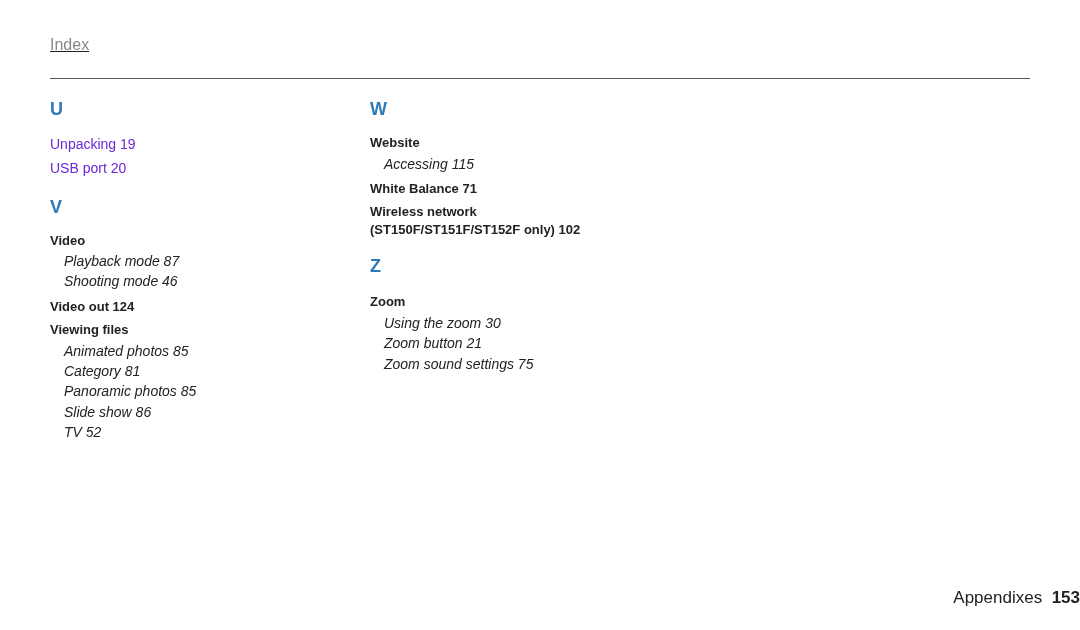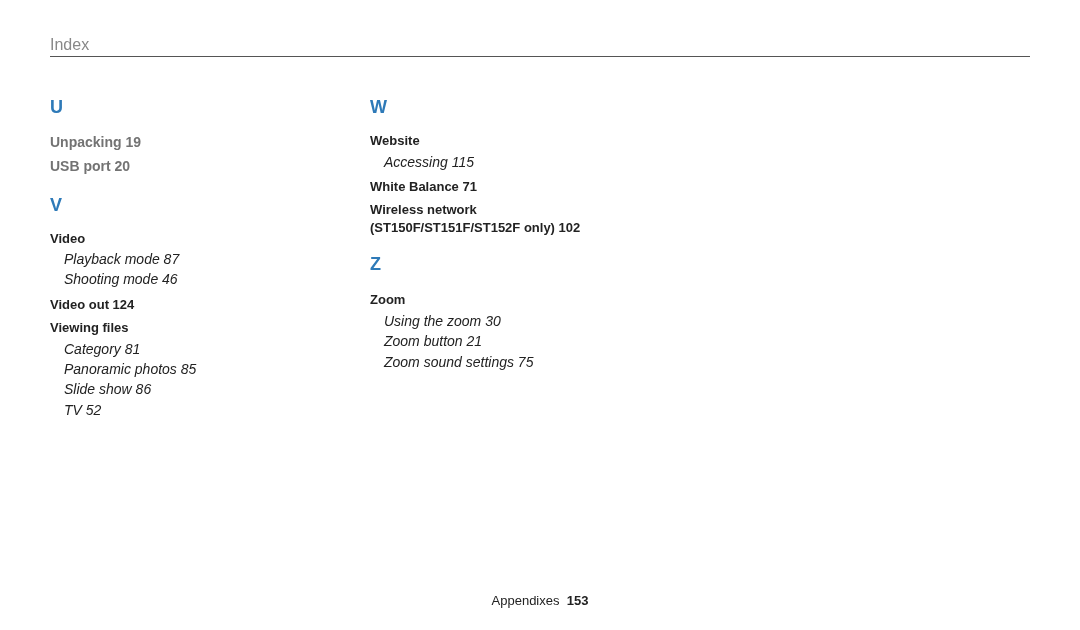--- a/index.html
+++ b/index.html
@@ -11,22 +11,23 @@
       width: 1080px;
       height: 630px;
       background: #ffffff;
       font-family: "Myriad Pro", "Segoe UI", Arial, sans-serif;
       color: #222222;
       position: relative;
       padding: 36px 50px 0 50px;
     }
     .header {
       border-bottom: 1px solid #555555;
-      padding-bottom: 2px;
-      margin-bottom: 40px;
+      padding-bottom: 24px;
+      margin-bottom: 20px;
+      text-decoration: underline;
     }
     .header-title {
       font-size: 16px;
       color: #888888;
       font-weight: 400;
     }
     .columns {
       display: flex;
       gap: 90px;
     }
@@ -38,22 +39,22 @@
       font-weight: 700;
       color: #2e7ab8;
       margin-bottom: 14px;
       margin-top: 0;
     }
     .letter.spaced {
       margin-top: 18px;
     }
     .entry-bold {
       font-size: 14px;
-      font-weight: 700;
-      color: #737373;
+      font-weight: 400;
+      color: #6d28d9;
       line-height: 1.45;
       margin-bottom: 4px;
     }
     .entry-bold-group {
       font-size: 13px;
       font-weight: 700;
       color: #222222;
       line-height: 1.35;
       margin-top: 6px;
       margin-bottom: 2px;
@@ -67,22 +68,22 @@
       font-size: 14px;
       font-weight: 400;
       color: #222222;
       line-height: 1.45;
     }
     .footer {
       position: absolute;
       bottom: 22px;
       left: 0;
       width: 100%;
-      text-align: center;
-      font-size: 13px;
+      text-align: right;
+      font-size: 17px;
       color: #222222;
     }
     .footer .page {
       font-weight: 700;
     }
   </style>
 </head>
 <body>
 
 <div class="header">
@@ -101,20 +102,21 @@
     <div class="entry-bold-group">Video</div>
     <div class="sub-list">
       <div class="sub-entry">Playback mode  87</div>
       <div class="sub-entry">Shooting mode  46</div>
     </div>
 
     <div class="entry-bold-group">Video out  124</div>
 
     <div class="entry-bold-group">Viewing files</div>
     <div class="sub-list">
+      <div class="sub-entry">Animated photos  85</div>
       <div class="sub-entry">Category  81</div>
       <div class="sub-entry">Panoramic photos  85</div>
       <div class="sub-entry">Slide show  86</div>
       <div class="sub-entry">TV  52</div>
     </div>
   </div>
 
   <div class="col">
     <div class="letter">W</div>
 

